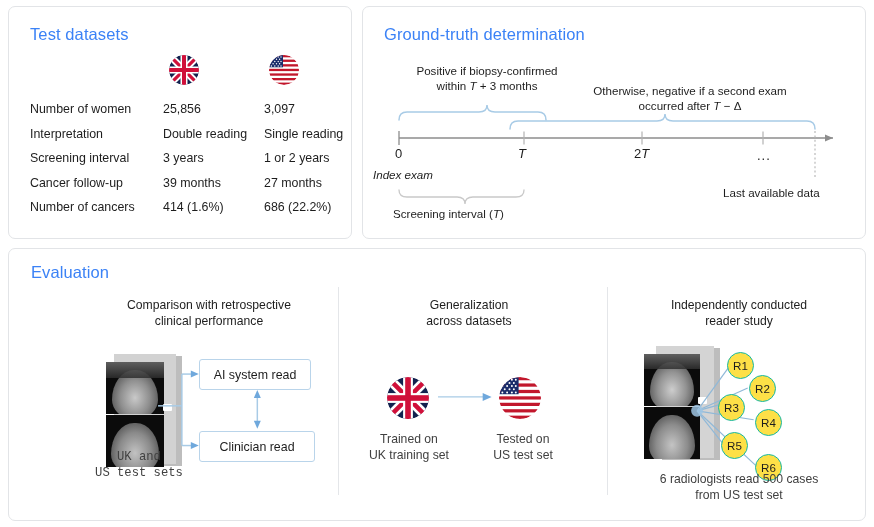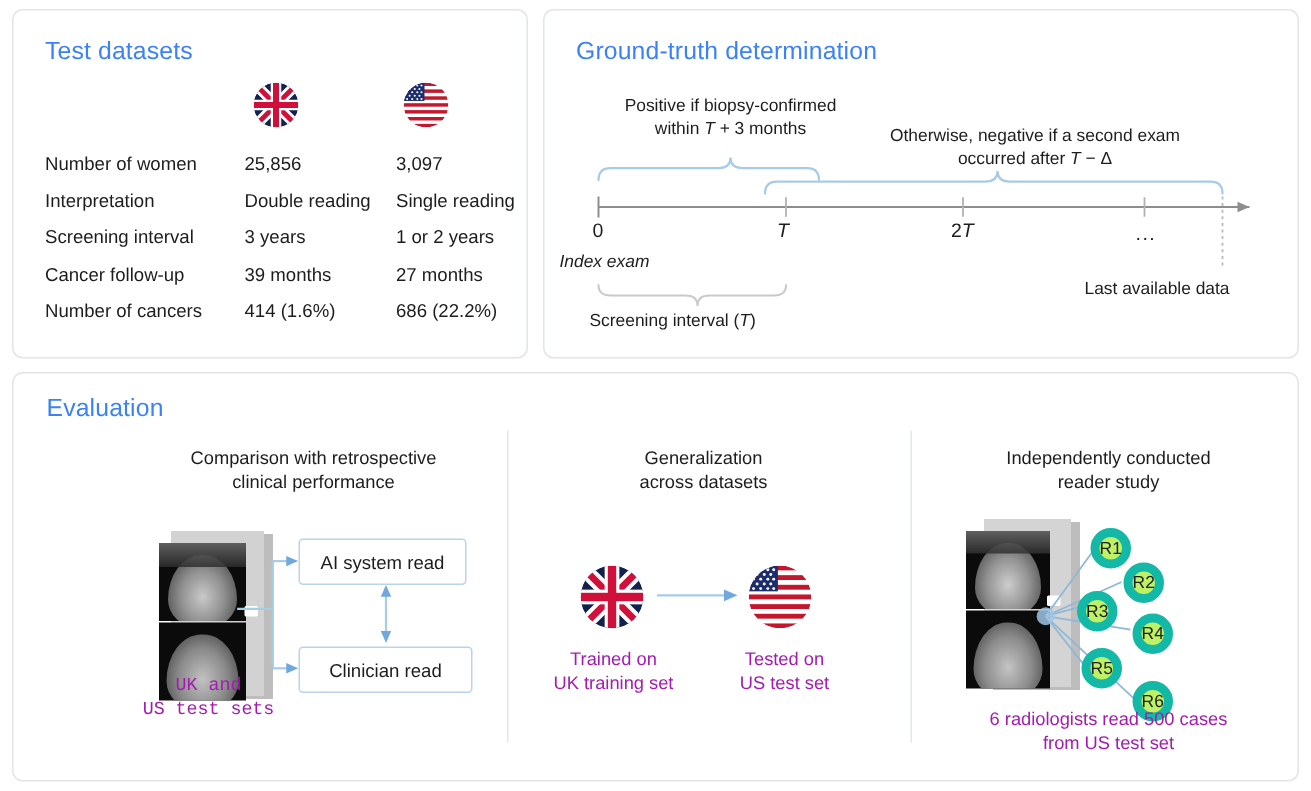--- a/index.html
+++ b/index.html
@@ -97,21 +97,21 @@
     white-space: pre-line;
   }
   #eval-title-1 { left: 60px;  top: 48px; width: 280px; }
   #eval-title-2 { left: 330px; top: 48px; width: 260px; }
   #eval-title-3 { left: 600px; top: 48px; width: 260px; }
 
   .eval-caption {
     position: absolute;
     font-size: 12.2px;
     line-height: 16px;
-    color: #a21caf;
+    color: #404040;
     text-align: center;
     white-space: pre-line;
   }
   #caption-1 { left: 50px;  top: 200px; width: 160px; font-family: Liberation Mono, monospace; }
   #caption-3 { left: 600px; top: 222px; width: 260px; }
 
   .readbox {
     position: absolute;
     border: 1px solid #b9d4ea;
     border-radius: 3px;
@@ -155,22 +155,22 @@
     position: absolute;
     width: 42px; height: 42px;
     border-radius: 50%;
     overflow: hidden;
   }
 
   .reader-circle {
     position: absolute;
     width: 27px; height: 27px;
     border-radius: 50%;
-    border: 6px solid #14b8a6;
-    background: #bef264;
+    border: 1px solid #14b8a6;
+    background: #fde047;
     display: flex;
     align-items: center;
     justify-content: center;
     font-size: 11.6px;
     color: #1d1d1d;
     box-sizing: border-box;
   }
 
   svg { display: block; }
   .svg-overlay {

